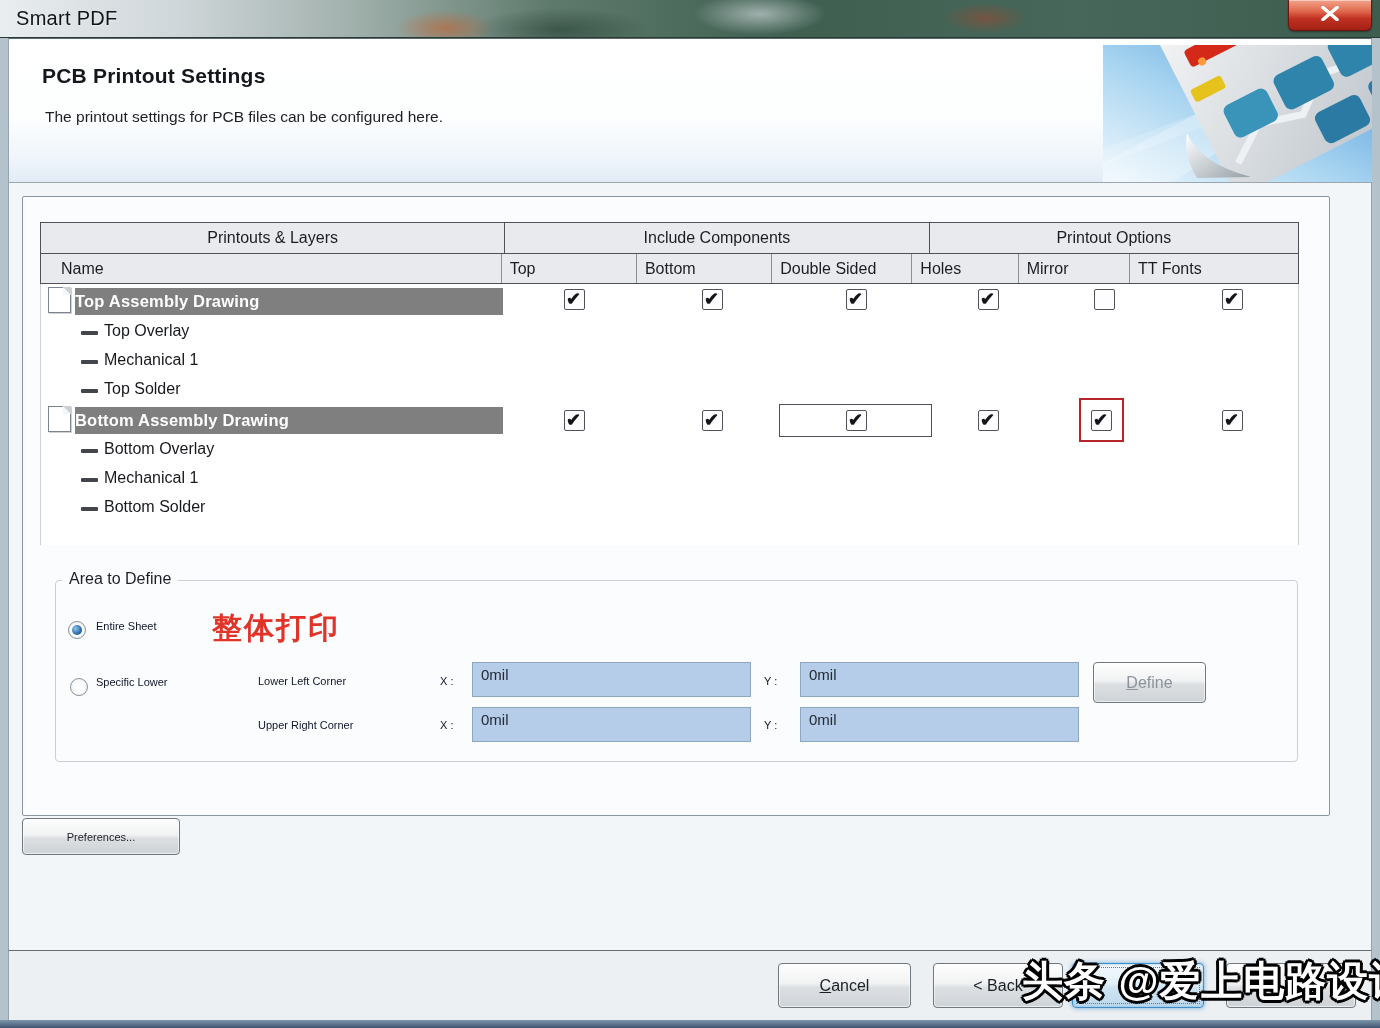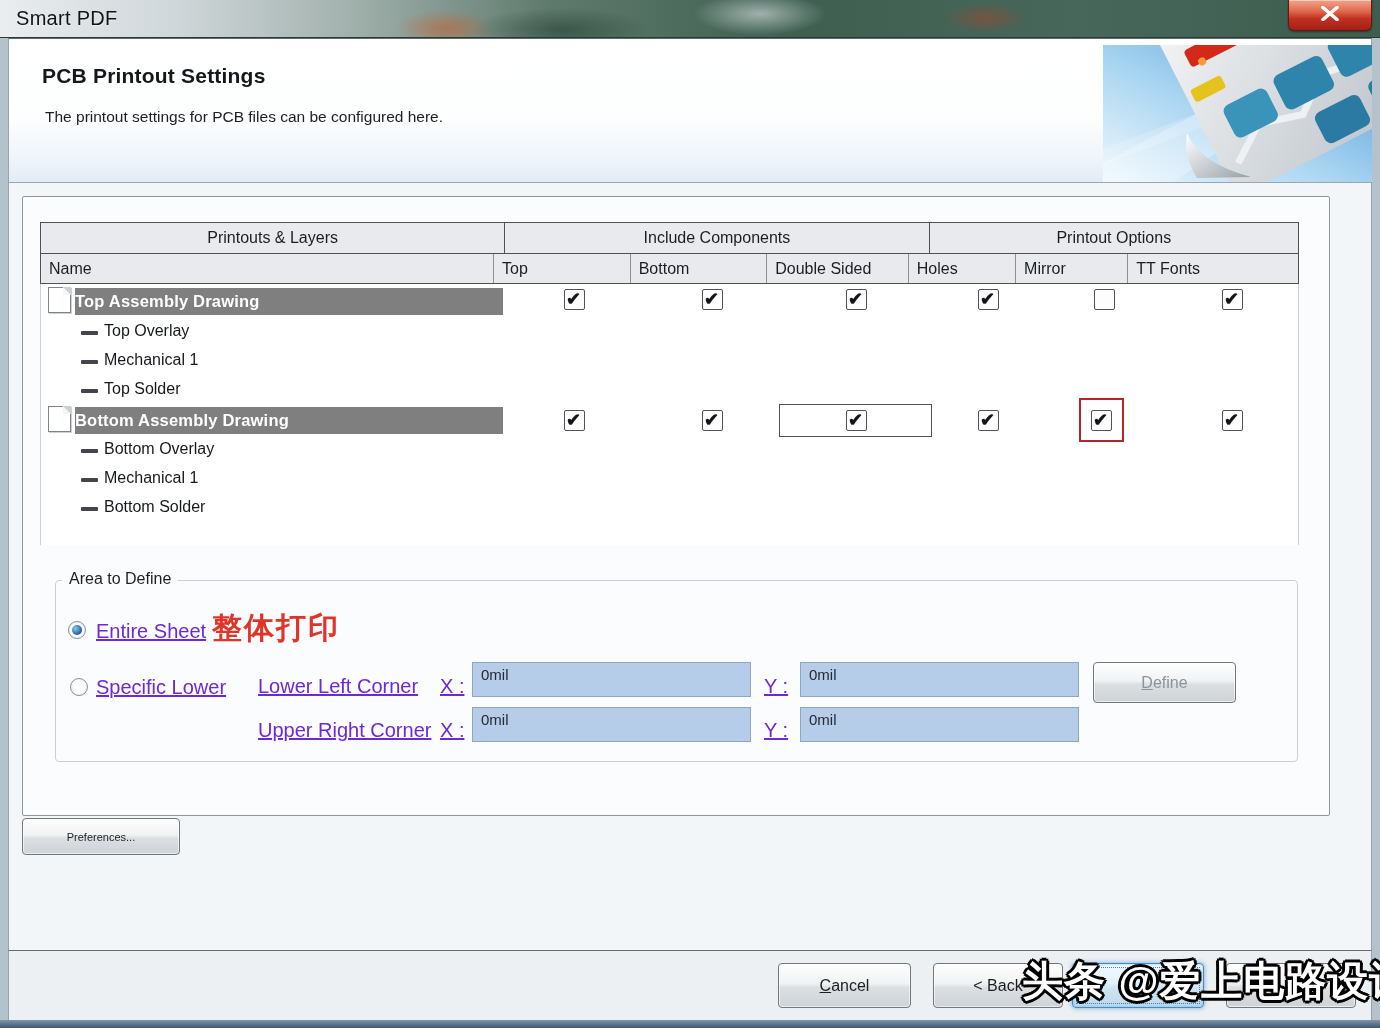--- a/index.html
+++ b/index.html
@@ -36,21 +36,21 @@
   .content-panel { left:22px; top:196px; width:1308px; height:620px; background:#fbfcfd;
     border:1px solid #8c96a2; border-radius:2px; }
 
   
   .tbl-head { left:40px; top:222px; width:1259px; height:62px; border:1px solid #4f5058; background:#e9eaed; }
   .tbl-grouprow, .tbl-colrow { display:flex; height:30px; }
   .tbl-colrow { border-top:1px solid #4f5058; height:30px; }
   .gcell { display:flex; align-items:center; justify-content:center; font-size:16px; color:#1a1e24; border-left:1px solid #4f5058; height:100%; }
   .gcell:first-child { border-left:none; }
   .ccell { display:flex; align-items:center; font-size:16px; color:#1a1e24; padding-left:8px; border-left:1px solid #8d8f98; height:100%; }
-  .ccell:first-child { border-left:none; }
+  .ccell:first-child { border-left:none;margin-left:12px; }
   .tbl-body { left:40px; top:284px; width:1259px; height:261px; background:#fff;
     border-left:1px solid #ccd2d6; border-right:1px solid #ccd2d6; }
 
   .row-bar { height:27px; background:var(--row-highlight,#7f7f7f); color:#fff; font-weight:bold; font-size:16.5px;
     display:flex; align-items:center; letter-spacing:.2px; }
   .page-icon { width:23px; height:26px; background:#fff; border:1px solid #7b8490; box-shadow:1px 1px 0 rgba(0,0,0,.18); }
   .page-icon::before { content:""; position:absolute; right:-1px; top:-1px; width:0; height:0;
     border-left:8px solid #c9cfd5; border-top:8px solid #f3f6f9; transform:rotate(180deg); }
   .layer-label { font-size:16px; color:#17191d; position:absolute; left:104px; }
   .dash-icon { position:absolute; left:81px; width:17px; height:4px; background:#43454c; border-radius:1px; }
@@ -60,30 +60,30 @@
   .editor-cell { left:779px; top:404px; width:153px; height:33px; border:1px solid #4f5058; background:#fff; }
   .mirror-box { left:1079px; top:398px; width:45px; height:44px; border:2px solid var(--accent-red,#b8242c); background:transparent; }
 
   
   .groupbox { left:55px; top:580px; width:1243px; height:182px; border:1px solid #c9d0d8; border-radius:4px; }
   .groupbox-label { left:62px; top:570px; font-size:16px; color:#1c2026; background:#fbfcfd; padding:0 7px; }
   .radio { position:absolute; width:18px; height:18px; border-radius:50%; border:1px solid #86929c;
     background:radial-gradient(#ffffff 35%, #e7ecf0); }
   .radio.checked::after { content:""; position:absolute; left:3px; top:3px; width:10px; height:10px; border-radius:50%;
     background:radial-gradient(circle at 35% 35%, #8cc6ea, #1f5d9e 70%); }
-  .lbl { position:absolute; font-size:20px; color:#6d28d9;text-decoration:underline; }
+  .lbl { position:absolute; font-size:11px; color:#0f172a; }
   .annotation-cn { left:212px; top:608px; font-size:30px; font-weight:bold; color:var(--annotation-red,#e03428); letter-spacing:2px; }
   .field { position:absolute; width:279px; height:35px; background:var(--field-blue,#b6cde9); border:1px solid #8fa6bf;
     font-family:"Liberation Sans", sans-serif; font-size:15px; color:#232a32; padding:2px 0 12px 8px; }
 
   
   .btn { position:absolute; border:1px solid #6f777f; border-radius:4px; font-size:16px; color:#1b1f24;
     background:linear-gradient(#fefefe,#f1f2f3 45%,#dcdfe2 55%,#ced3d7);
     display:flex; align-items:center; justify-content:center; box-shadow:inset 0 0 0 1px rgba(255,255,255,.6); cursor:default; }
-  .btn-define { left:1093px; top:662px; width:143px; height:41px; color:#8b939c;justify-content:center; }
+  .btn-define { left:1093px; top:662px; width:113px; height:41px; color:#8b939c;justify-content:center; }
   .btn-define span::first-letter, .btn-cancel span::first-letter { text-decoration:underline; }
   .btn-prefs { left:22px; top:818px; width:158px; height:37px; font-size:11px; }
   .footer { left:8px; top:950px; width:1364px; height:70px; background:#edf0f3; border-top:1px solid #646c74;
     border-left:1px solid #93a3af; border-right:1px solid #93a3af; }
   .btn-cancel { left:778px; top:963px; width:133px; height:45px; }
   .btn-back   { left:933px; top:963px; width:130px; height:45px; }
   .btn-next   { left:1072px; top:963px; width:132px; height:45px; border:1px solid #3f8cc6;
     background:linear-gradient(#f3f9fd,#e2f0f9 45%,#cfe4f3 55%,#bcd8ec);
     outline:1px dotted #3f7fb4; outline-offset:-5px; box-shadow:0 0 5px rgba(90,160,215,.9), inset 0 0 3px rgba(120,180,225,.8); }
   .btn-finish { left:1226px; top:963px; width:130px; height:45px; }

